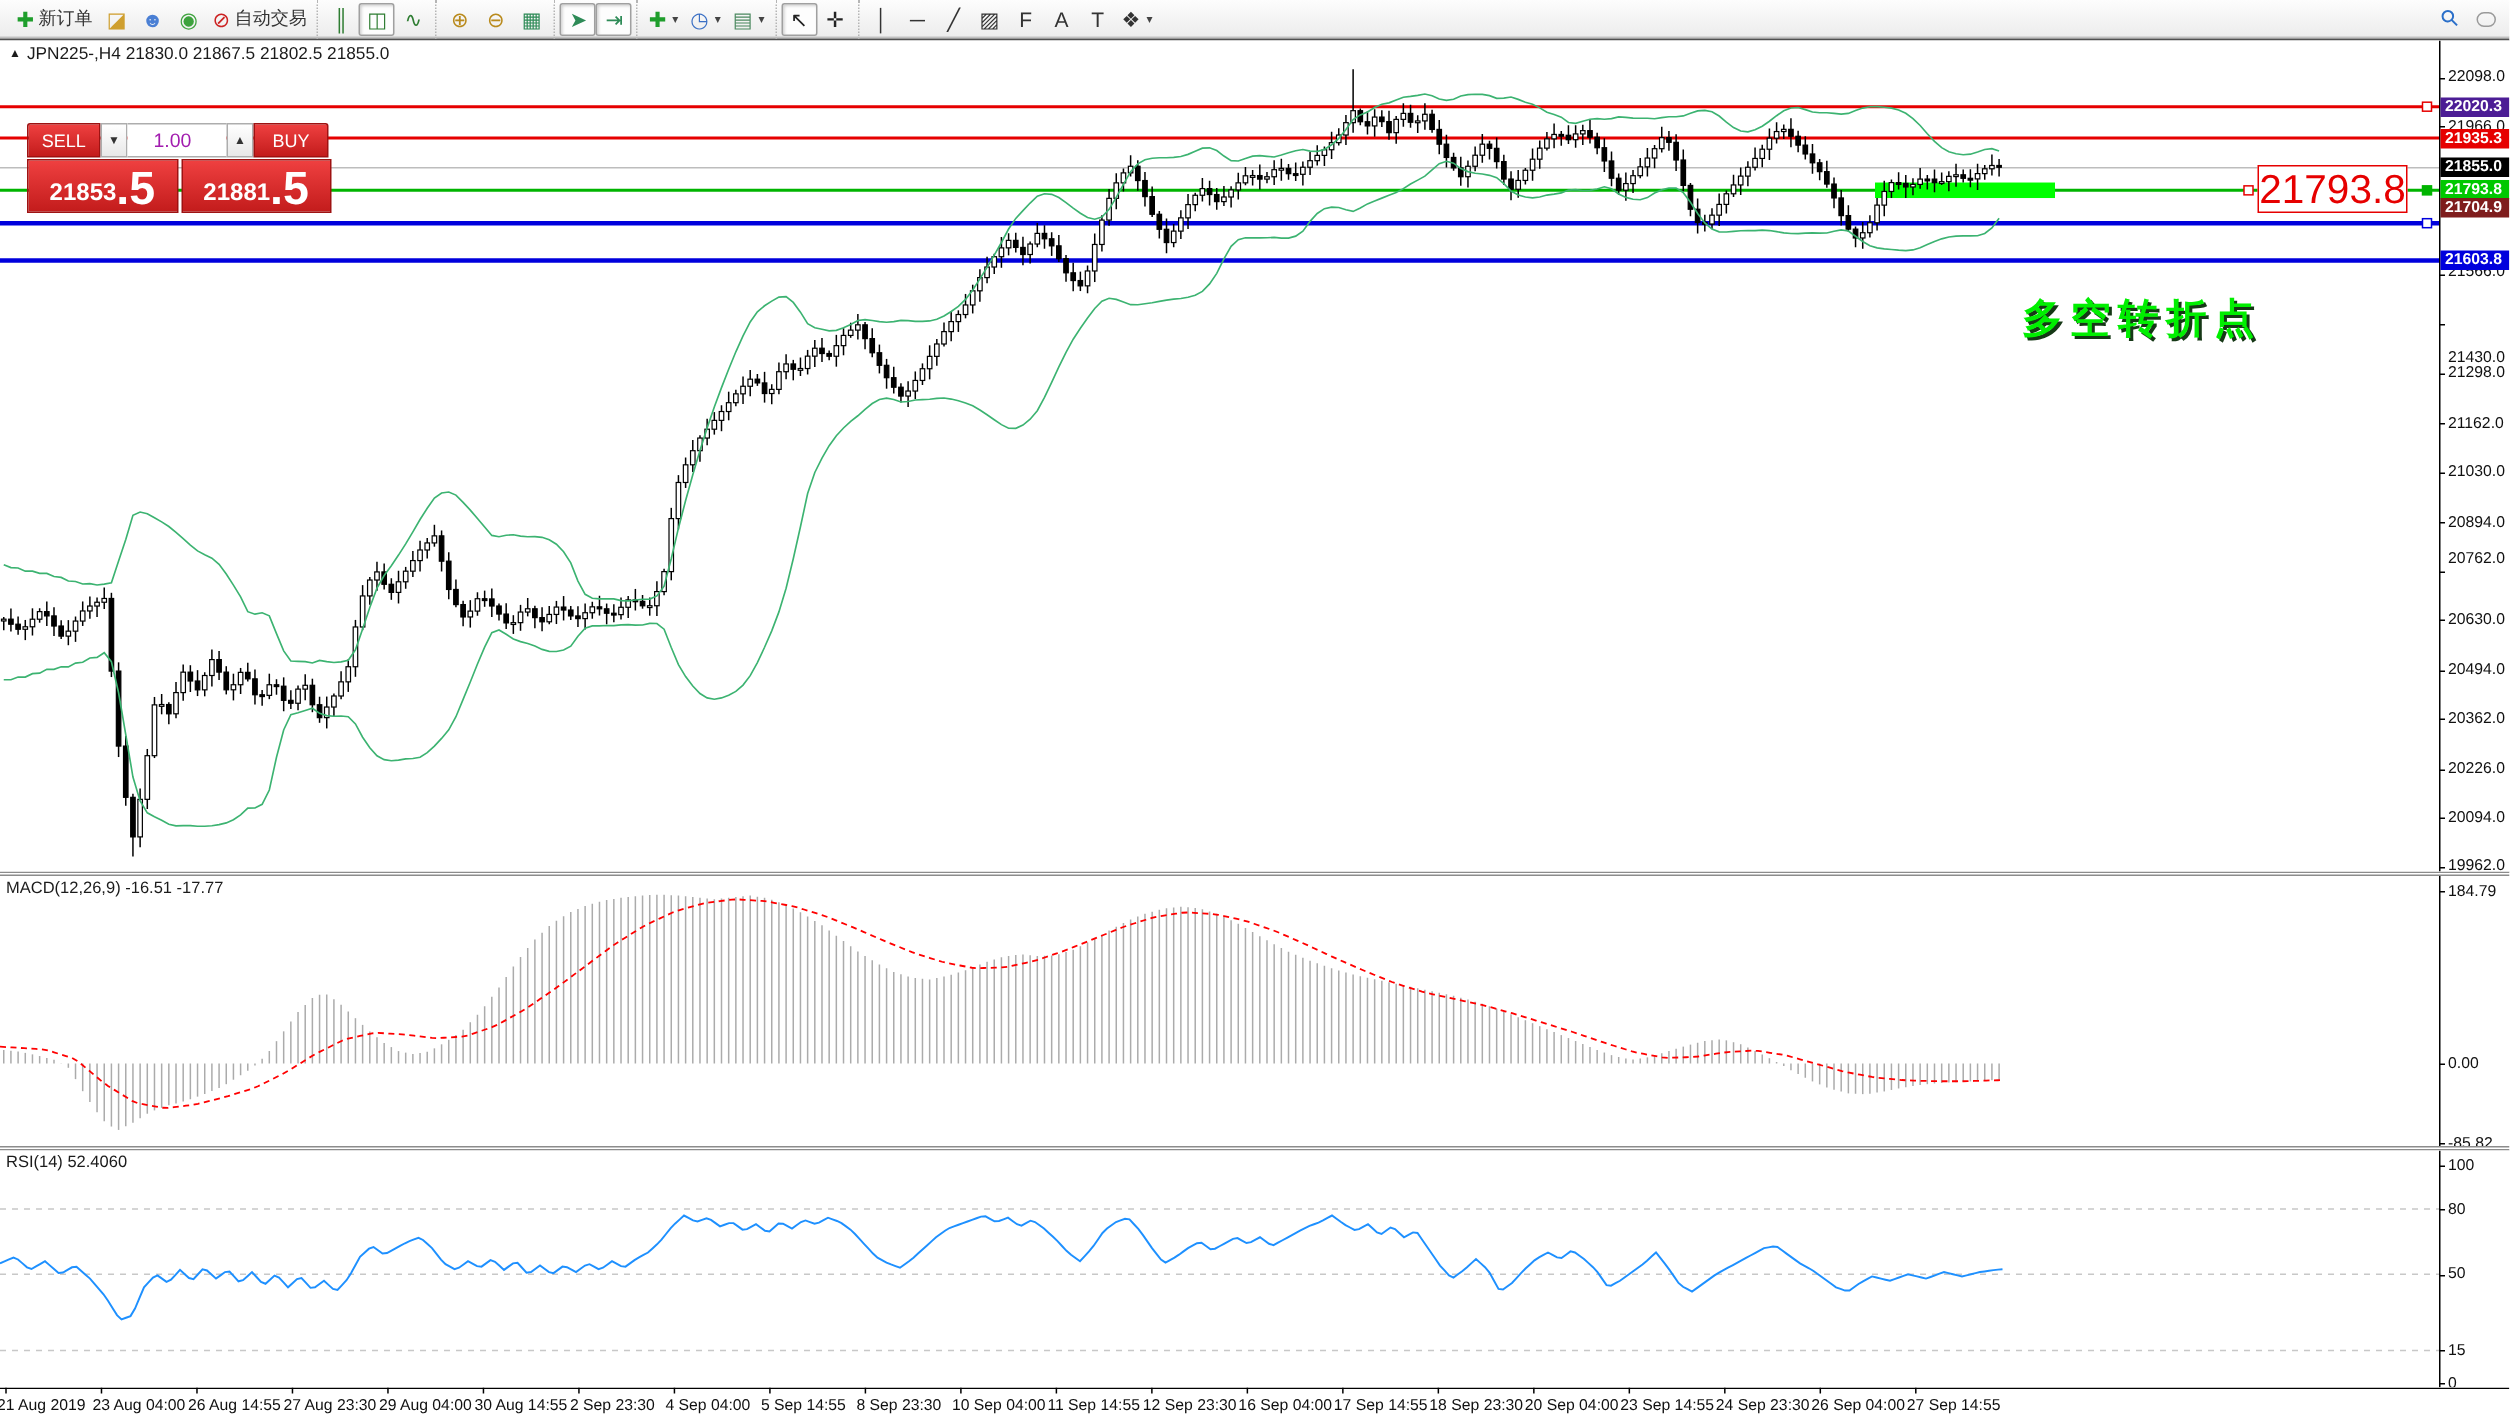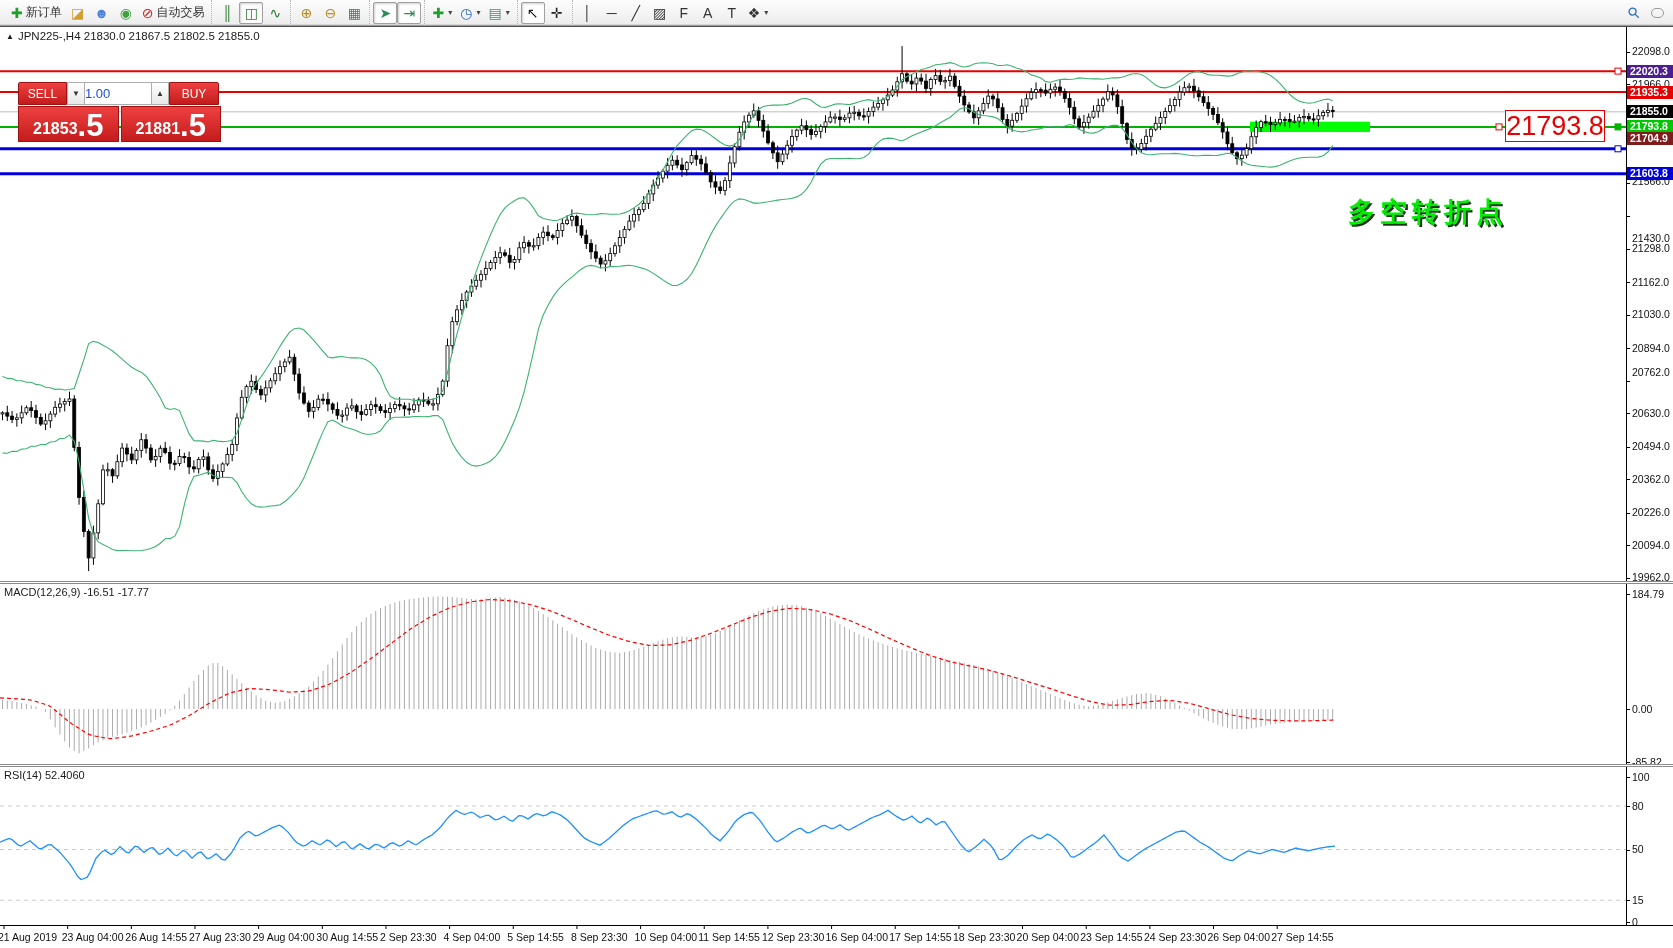--- a/index.html
+++ b/index.html
@@ -38,21 +38,21 @@
   
   .ocp { position:absolute; left:18px; top:17px; width:203px;margin-top:38px; }
   .ocp-row1 { display:flex; height:23px; }
   .btn-red { background:linear-gradient(#ef4040,#c31c1c); color:#fff; border:1px solid #9e1212;
              display:flex; align-items:center; justify-content:center; font-size:12px; cursor:pointer; }
   .sell-btn { width:49px; border-radius:2px 0 0 0; }
   .buy-btn  { width:50px; border-radius:0 2px 0 0; }
   .spin { width:18px; background:linear-gradient(#fff,#e8e8e8); border:1px solid #adadad;
           display:flex; align-items:center; justify-content:center; font-size:8px; color:#333; cursor:pointer; }
   .vol { width:66px; border:1px solid #adadad; border-left:none; border-right:none;
-         text-align:left; font-size:13px; padding:0 6px 0 0; color:#1d4ed8; }
+         text-align:center; font-size:13px; padding:0 6px 0 0; color:#a21caf; }
   .ocp-row2 { display:flex; margin-top:1px; height:36px; }
   .px-box { flex:1; display:flex; align-items:flex-end; justify-content:center; color:#fff;
             background:linear-gradient(#ef4040,#c31c1c); border:1px solid #9e1212; cursor:pointer; padding-bottom:2px; }
   .px-box:first-child { margin-right:2px; }
   .px-int { font-size:16px; font-weight:bold; line-height:1; margin-bottom:2px; }
   .px-big { font-size:31px; font-weight:bold; line-height:0.85; }
   
   .cn-note { position:absolute; left:1348px; top:167px; font-size:27px; font-weight:bold;
              letter-spacing:5px; color:#00ef00; text-shadow:2px 2px 0 #163816; white-space:nowrap; }
   .callout { position:absolute; left:1505px; top:83px; width:100px; height:32px; background:#fff;

